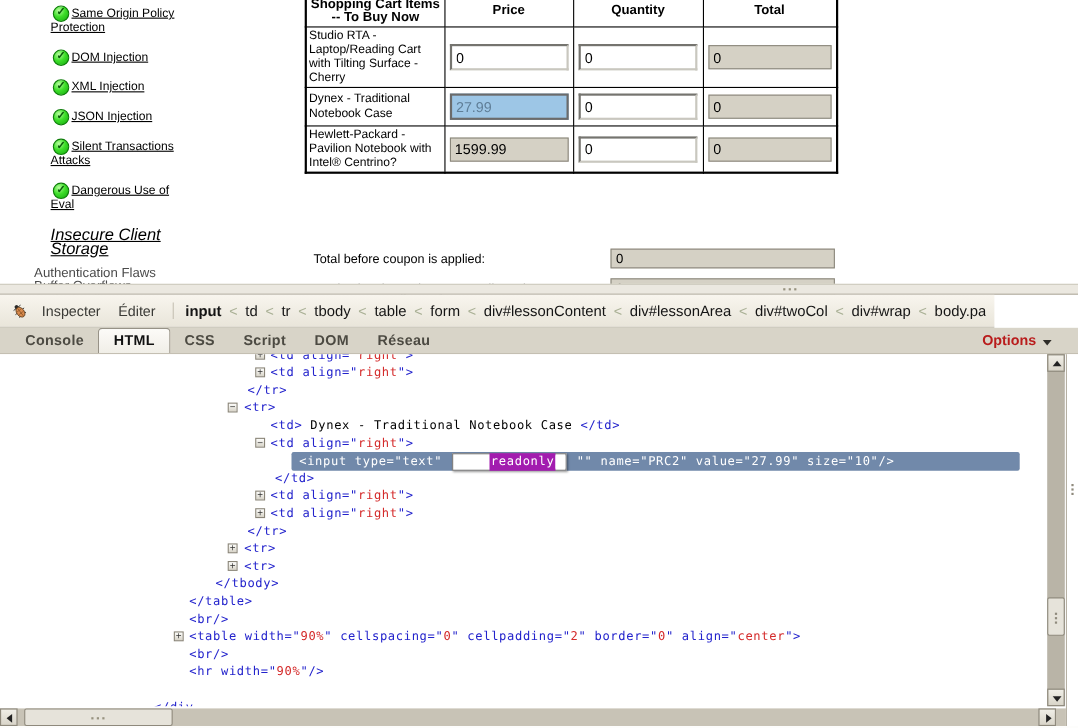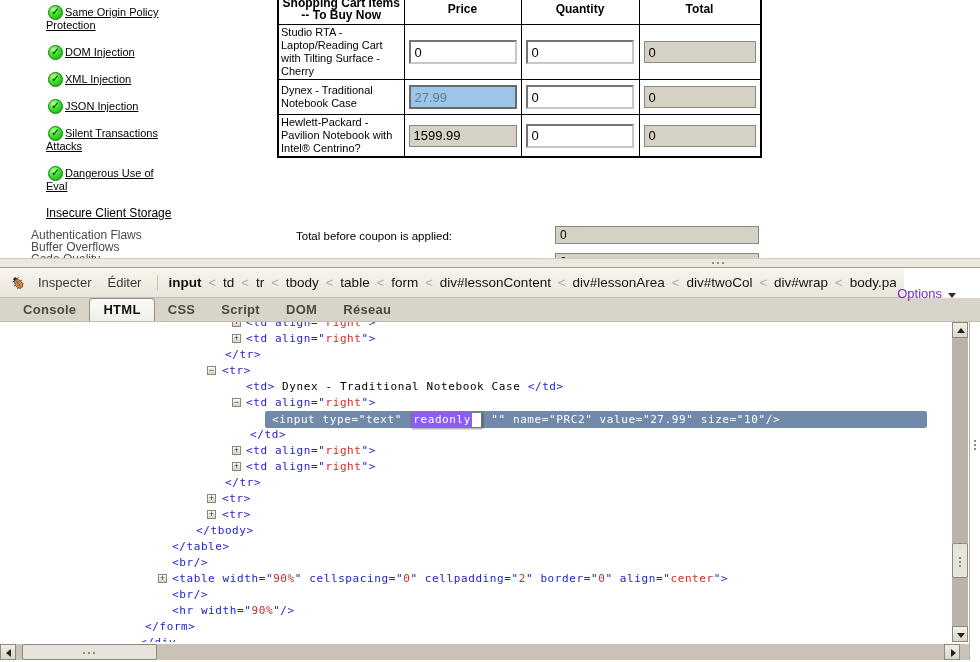--- a/index.html
+++ b/index.html
@@ -8,37 +8,37 @@
   
   #page{position:absolute;inset:0;z-index:1;}
   #sidebar{position:absolute;left:31px;top:6px;width:200px;}
   .lesson{position:relative;width:130px;padding-left:15px;text-indent:19px;
           font-size:11px;line-height:13px;margin-bottom:14px;color:#000;}
   .lesson a, .current a{color:#000;text-decoration:underline;cursor:pointer;}
   .check{position:absolute;left:17px;top:-1px;width:13px;height:13px;border-radius:50%;
          background:radial-gradient(circle at 35% 28%,#b9ff9f,#3ede2a 45%,#12a80c);
          border:1px solid #0d7d08;color:#0b5c0b;font-size:10px;line-height:12px;
          text-align:center;text-indent:0;font-weight:bold;}
-  .current{width:140px;padding-left:15px;font-size:12px;line-height:13px;margin-bottom:9px;}
+  .current{width:140px;padding-left:15px;font-size:15px;line-height:13px;margin-bottom:9px;font-style:italic;}
   .category{font-size:12px;line-height:12px;color:#4b4b4b;}
   
   #cart{position:absolute;left:277px;top:-8px;border-collapse:collapse;background:#fff;}
   #cart, #cart th, #cart td{border:1px solid #000;}
   #cart{border-width:2px;}
   #cart th{font-size:12px;font-weight:bold;line-height:12px;padding:3px 2px;text-align:center;}
   #cart td{padding:1px 2px;vertical-align:middle;}
   td.item{font-size:11px;line-height:13px;vertical-align:top;padding-top:2px;}
   input.cfield{display:block;margin:4px 2px;font-size:13px;font-family:"Liberation Sans",sans-serif;
                padding:1px 4px;box-sizing:border-box;width:108px;height:24px;}
   input.editable{background:#fff;border:2px inset #c9c7bf;color:#000;}
   input.readonly{background:#d5d1c5;border:1px solid #8a877c;height:22px;color:#000;}
   input.highlighted{background:#9dc6e6;border:2px solid #6b6b6b;color:#5f7e97;}
   td.totalcol input{width:112px;}
   .totrow{position:absolute;font-size:11.5px;color:#000;}
-  .totrow .tlabel{position:absolute;left:296px;top:0;white-space:nowrap;}
+  .totrow .tlabel{position:absolute;left:285px;top:0;white-space:nowrap;}
   .totrow input{position:absolute;left:555px;top:-4px;width:204px;height:18px;box-sizing:border-box;
                 background:#d5d1c5;border:1px solid #8a877c;font-size:12px;padding:0 4px;color:#000;}
   
   #splitter{position:absolute;left:0;top:258px;width:980px;height:10px;z-index:5;
             background:#ebe8e0;border-top:1px solid #cfcbbf;border-bottom:1px solid #a39d8e;box-sizing:border-box;}
   .hgrip{position:absolute;left:712px;top:3px;width:2px;height:2px;background:#97927f;
          box-shadow:5px 0 0 #97927f,10px 0 0 #97927f;}
   
   #firebug{position:absolute;left:0;top:268px;width:980px;height:394px;z-index:10;background:#fff;}
   #fbtoolbar{position:absolute;left:0;top:0;width:904px;height:30px;box-sizing:border-box;
@@ -48,37 +48,37 @@
   .tsep{width:1px;height:15px;background:#c6c1b3;margin:0 10px 0 0;}
   #crumbs{display:flex;align-items:center;font-size:13.5px;color:#141414;overflow:hidden;}
   .crumb{cursor:pointer;}
   .crumb.head{font-weight:bold;}
   .csep{color:#a9b095;margin:0 7px;font-size:13px;}
   #fbtabs{position:absolute;left:0;top:30px;width:980px;height:24px;box-sizing:border-box;
           background:#d8d4c8;border-bottom:1px solid #c2bdb0;display:flex;align-items:flex-end;padding-left:10px;}
   .tab{font-size:13px;font-weight:bold;color:#4c4a42;padding:3px 13px 4px;letter-spacing:.3px;cursor:pointer;}
   .tab.active{background:linear-gradient(#fcfbf8,#f0eee7);border:1px solid #979287;border-bottom:none;
               border-radius:4px 4px 0 0;color:#111;}
-  #optionsbtn{margin-left:auto;margin-right:24px;font-size:13px;color:#6d28d9;padding-bottom:20px;cursor:pointer;}
+  #optionsbtn{margin-left:auto;margin-right:24px;font-size:13px;color:#b91c1c;padding-bottom:4px;cursor:pointer;font-weight:bold;}
   .dn-arrow{display:inline-block;width:0;height:0;border-left:4px solid transparent;
             border-right:4px solid transparent;border-top:5px solid #2e2c28;margin-left:6px;}
   
   #tree{position:absolute;left:0;top:54px;width:952px;height:320px;overflow:hidden;background:#fff;
         font-family:"DejaVu Sans Mono",monospace;font-size:11px;letter-spacing:.6px;}
   .line{position:absolute;left:0;right:0;height:16px;line-height:16px;white-space:pre;cursor:default;}
   .seg-b{color:#2222cc;} .seg-r{color:#d42a2a;} .seg-k{color:#000;}
   .twisty{position:absolute;top:3px;width:9px;height:9px;box-sizing:border-box;border:1px solid #8a8578;
           background:linear-gradient(#fdfdfb,#d8d4c8);font-size:9px;line-height:7px;text-align:center;
           color:#333;font-family:"Liberation Sans",sans-serif;letter-spacing:0;cursor:pointer;}
   .selbar{position:absolute;left:265px;top:0;width:662px;height:17px;background:#7189aa;border-radius:2px;
           color:#fff;display:flex;align-items:center;padding-left:7px;box-sizing:border-box;}
   .selbar .w{color:#fff;}
   .edbox{display:inline-flex;align-items:center;background:#fff;border:1px solid #777;
          box-shadow:1px 1px 2px rgba(0,0,0,.4);margin:0 2px;height:14px;}
-  .edsel{background:#8b5cf6;color:#fff;padding:0 1px;}
+  .edsel{background:#a21caf;color:#fff;padding:0 1px;margin-left:33px;}
   .edcaret{display:inline-block;width:9px;height:12px;background:#fff;}
   
   .sbtn{position:absolute;box-sizing:border-box;width:16px;height:16px;border:1px solid #8e897c;
         background:linear-gradient(#f0eee7,#d9d5c9);cursor:pointer;}
   .tri{position:absolute;width:0;height:0;}
   #vscroll{position:absolute;left:952px;top:54px;width:16px;height:320px;background:#b9b4a7;}
   #vthumb{position:absolute;left:0;top:221px;width:16px;height:35px;box-sizing:border-box;
           background:#e6e3da;border:1px solid #8e897c;border-radius:2px;cursor:pointer;}
   .vgrip{position:absolute;left:6px;top:13px;width:2px;height:2px;background:#8f8a7d;
          box-shadow:0 4px 0 #8f8a7d,0 8px 0 #8f8a7d;}
@@ -248,21 +248,20 @@
         <div class="line" style="top: 137px;"><span class="twisty" style="left: 232px;">+</span><span style="margin-left: 246px; display: inline-block;"><span class="seg-b">&lt;td align="</span><span class="seg-r">right</span><span class="seg-b">"&gt;</span></span></div>
         <div class="line" style="top: 153px;"><span style="margin-left: 225px; display: inline-block;"><span class="seg-b">&lt;/tr&gt;</span></span></div>
         <div class="line" style="top: 169px;"><span class="twisty" style="left: 207px;">+</span><span style="margin-left: 222px; display: inline-block;"><span class="seg-b">&lt;tr&gt;</span></span></div>
         <div class="line" style="top: 185px;"><span class="twisty" style="left: 207px;">+</span><span style="margin-left: 222px; display: inline-block;"><span class="seg-b">&lt;tr&gt;</span></span></div>
         <div class="line" style="top: 201px;"><span style="margin-left: 196px; display: inline-block;"><span class="seg-b">&lt;/tbody&gt;</span></span></div>
         <div class="line" style="top: 217px;"><span style="margin-left: 172px; display: inline-block;"><span class="seg-b">&lt;/table&gt;</span></span></div>
         <div class="line" style="top: 233px;"><span style="margin-left: 172px; display: inline-block;"><span class="seg-b">&lt;br/&gt;</span></span></div>
         <div class="line" style="top: 249px;"><span class="twisty" style="left: 158px;">+</span><span style="margin-left: 172px; display: inline-block;"><span class="seg-b">&lt;table width="</span><span class="seg-r">90%</span><span class="seg-b">" cellspacing="</span><span class="seg-r">0</span><span class="seg-b">" cellpadding="</span><span class="seg-r">2</span><span class="seg-b">" border="</span><span class="seg-r">0</span><span class="seg-b">" align="</span><span class="seg-r">center</span><span class="seg-b">"&gt;</span></span></div>
         <div class="line" style="top: 265px;"><span style="margin-left: 172px; display: inline-block;"><span class="seg-b">&lt;br/&gt;</span></span></div>
         <div class="line" style="top: 281px;"><span style="margin-left: 172px; display: inline-block;"><span class="seg-b">&lt;hr width="</span><span class="seg-r">90%</span><span class="seg-b">"/&gt;</span></span></div>
-        <div class="line" style="top: 297px;"><span style="margin-left: 145px; display: inline-block;"><span class="seg-b">&lt;/form&gt;</span></span></div>
         <div class="line" style="top: 313px;"><span style="margin-left: 140px; display: inline-block;"><span class="seg-b">&lt;/div</span></span></div>
       </div>
     <div id="vscroll">
       <span class="sbtn" style="left:0;top:0;">
           <span class="tri" style="left:4px;top:5px;border-left:4px solid transparent;border-right:4px solid transparent;border-bottom:5px solid #222;"></span>
         </span>
       <span id="vthumb">
           <span class="vgrip"></span>
         </span>
       <span class="sbtn" style="left:0;top:304px;">

